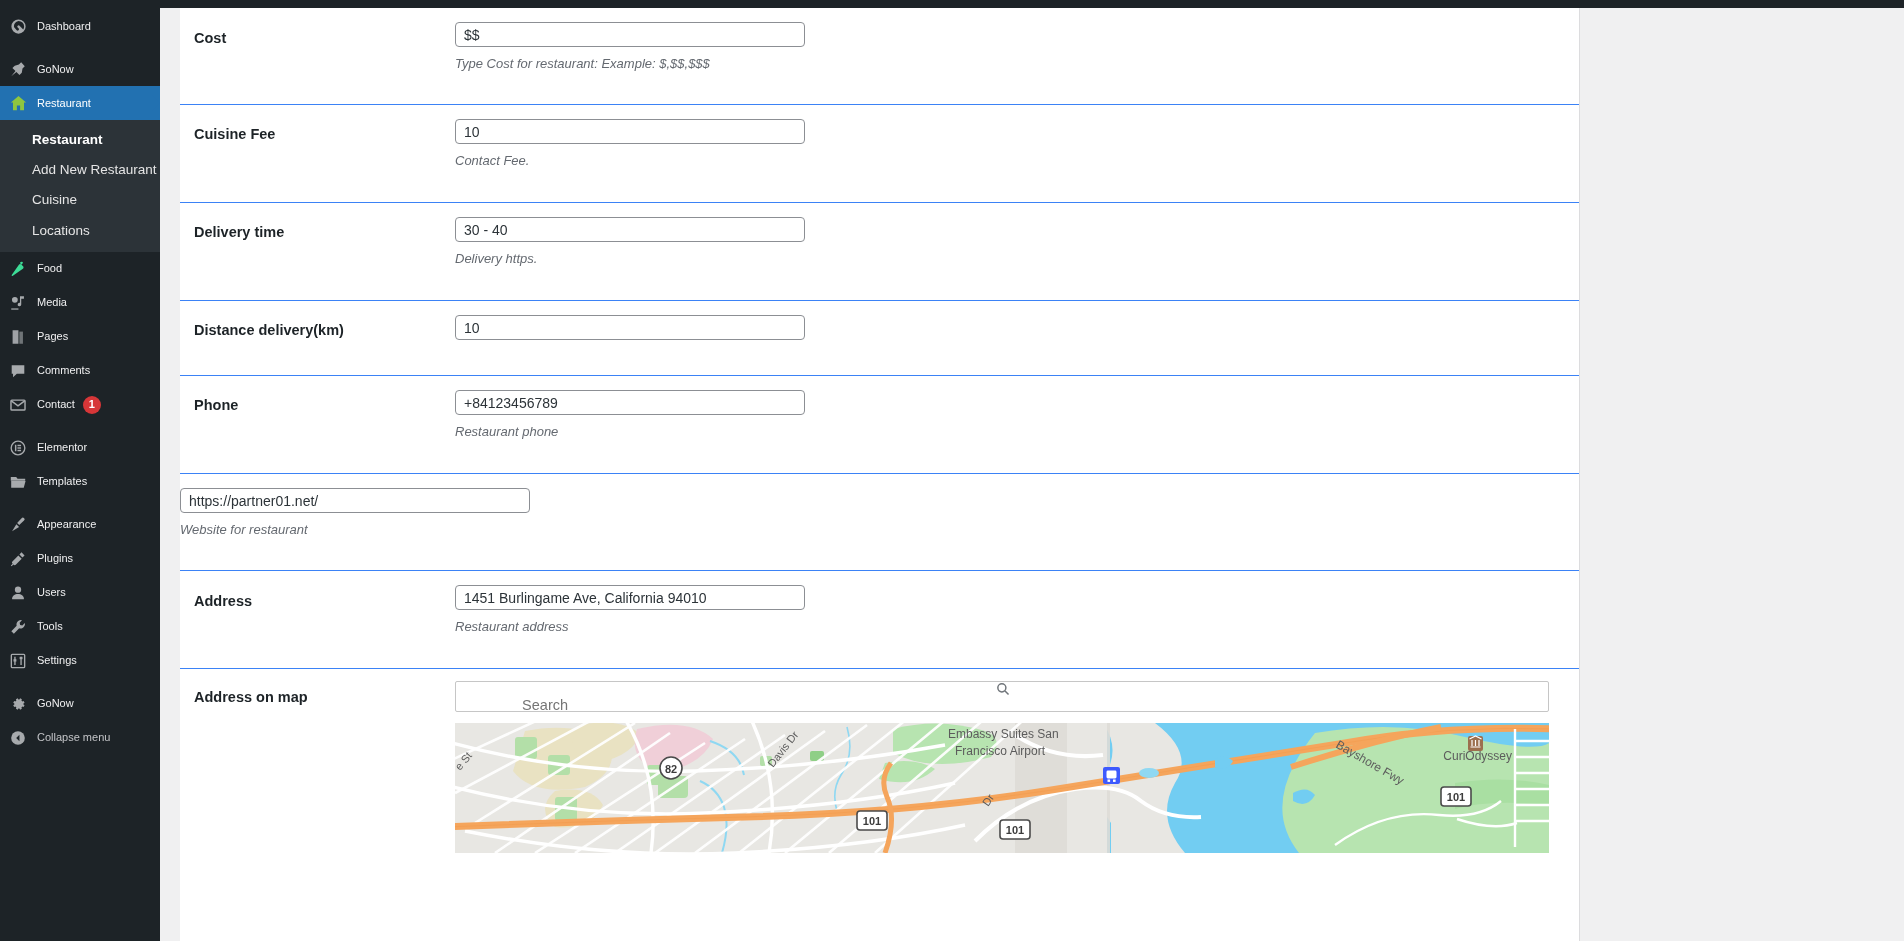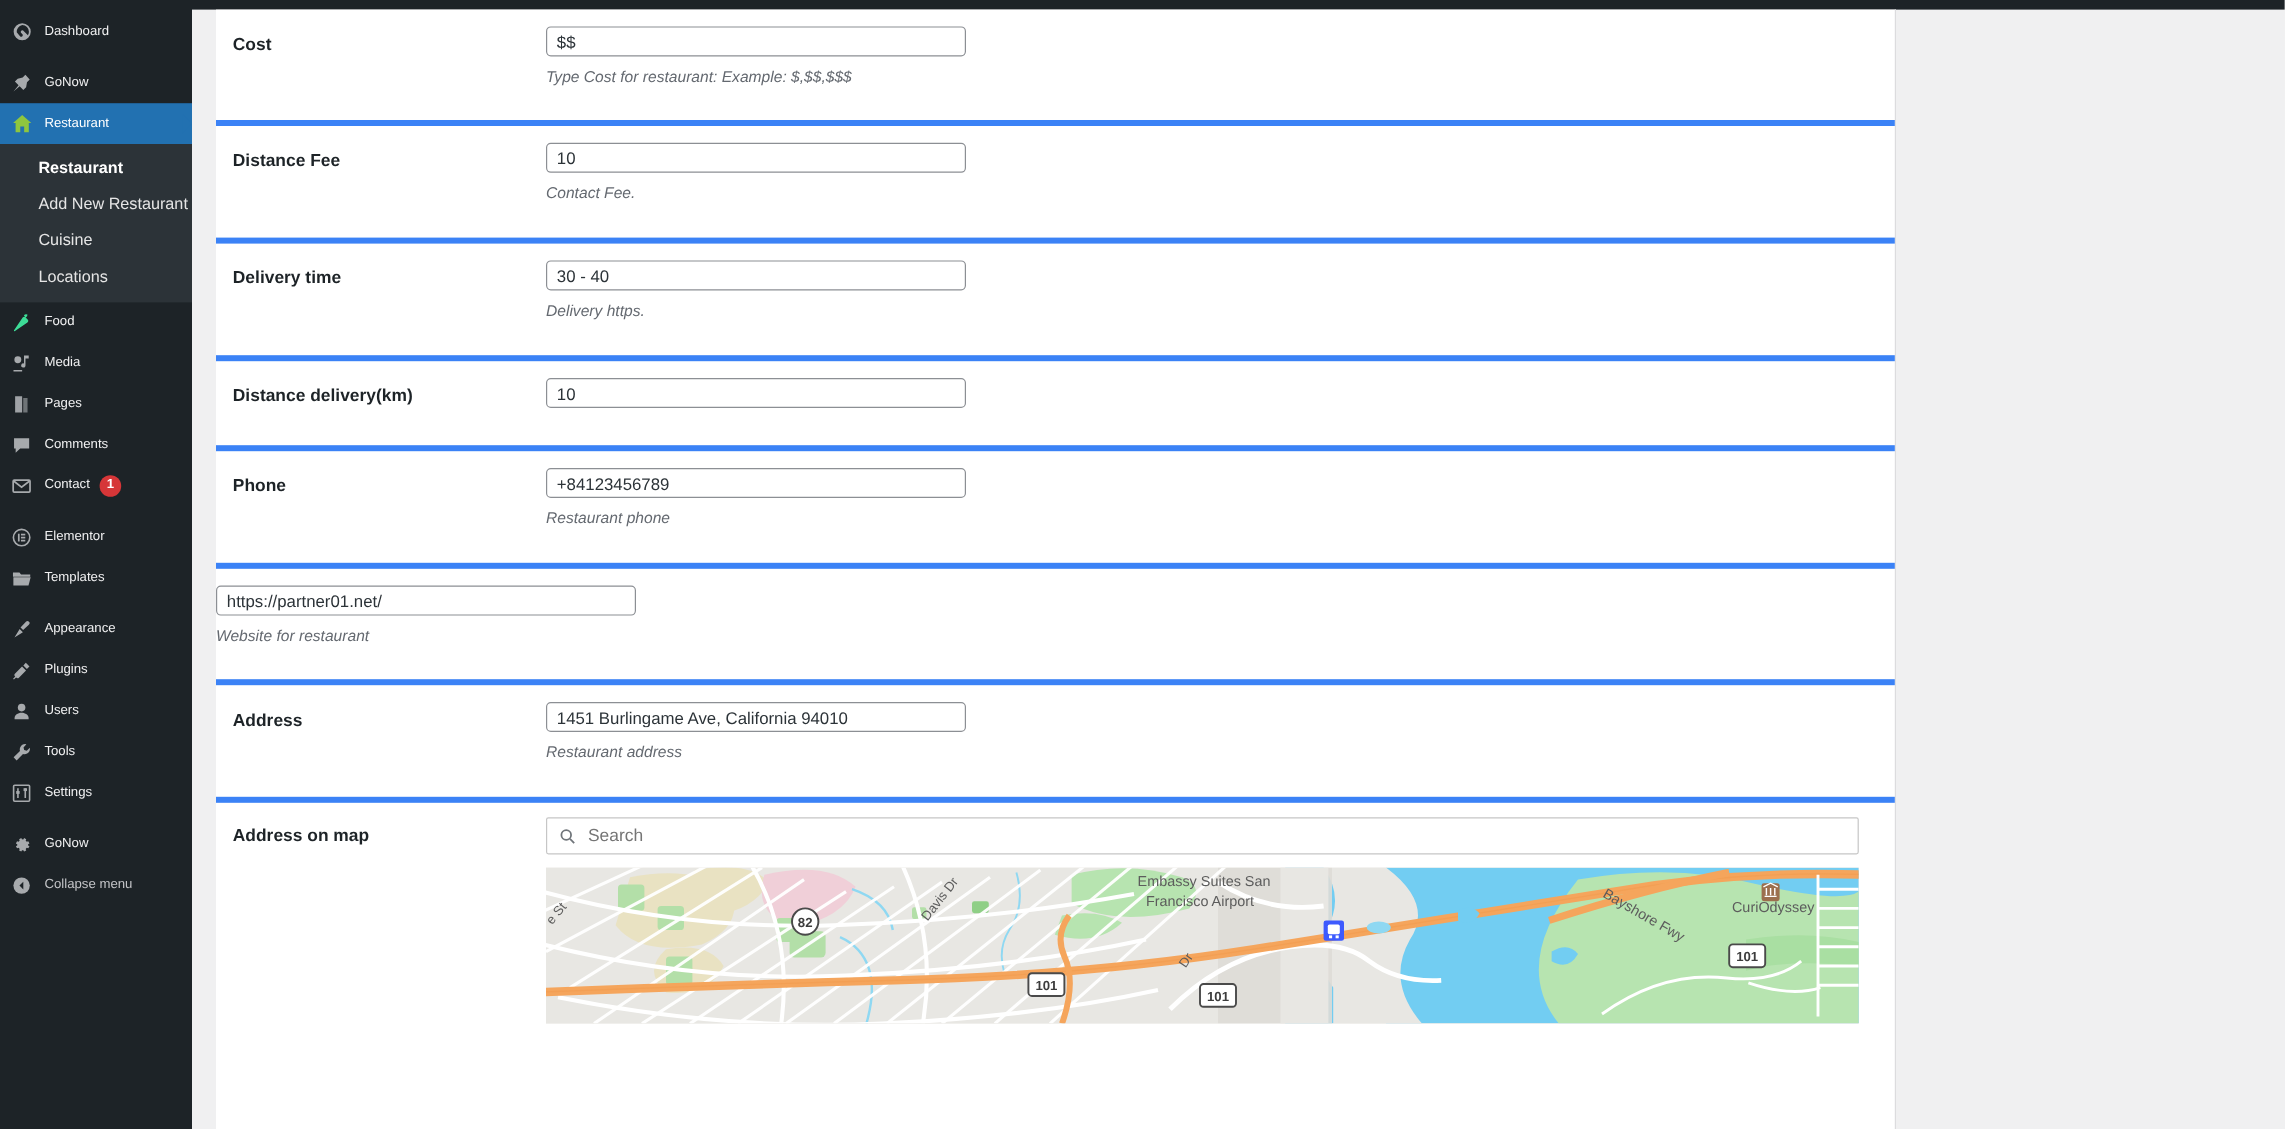--- a/index.html
+++ b/index.html
@@ -79,21 +79,21 @@
   .panel {
     position: absolute; top: 8px; left: 20px; width: 1400px; bottom: 0;
     background: #fff;
     border-right: 1px solid #dcdcde;
   }
 
   .field-row {
     position: relative;
     display: flex;
     align-items: flex-start;
-    border-bottom: 5px solid #3b82f6;
+    border-bottom: 1px solid #3b82f6;
     padding: 0;
   }
   .field-row:last-child { border-bottom: none; }
 
   .field-label {
     width: 275px; flex: 0 0 275px;
     padding-left: 14px;
     font-size: 14.5px; font-weight: bold; color: #1d2327;
   }
   .field-control { flex: 1 1 auto; }
@@ -146,20 +146,21 @@
   .map-block { position: relative; width: 1094px; padding-top: 12px; }
   .map-search {
     position: relative;
     width: 1094px; height: 31px;
     background: #fff;
     border: 1px solid #c6c6c6;
     border-radius: 2px;
     display: flex; align-items: center;
     padding-left: 10px;
     z-index: 5;
+    flex-direction: column;
   }
   .map-search .search-ico {
     width: 14px; height: 14px; flex: 0 0 14px; color: #70757a;
     margin-right: 8px;
   }
   .map-search input {
     border: none; outline: none; background: transparent;
     font-family: "Liberation Sans", sans-serif;
     font-size: 14.5px; color: #3c4043; width: 90%;
   }
@@ -376,21 +377,21 @@
 
       <div class="field-row row-cost">
         <div class="field-label">Cost</div>
         <div class="field-control">
           <input class="text-input" type="text" value="$$" style="">
           <div class="field-desc">Type Cost for restaurant: Example: $,$$,$$$</div>
         </div>
       </div>
 
       <div class="field-row row-fee">
-        <div class="field-label">Distance Fee</div>
+        <div class="field-label">Cuisine Fee</div>
         <div class="field-control">
           <input class="text-input" type="text" value="10" style="">
           <div class="field-desc">Contact Fee.</div>
         </div>
       </div>
 
       <div class="field-row row-time">
         <div class="field-label">Delivery time</div>
         <div class="field-control">
           <input class="text-input" type="text" value="30 - 40" style="">

